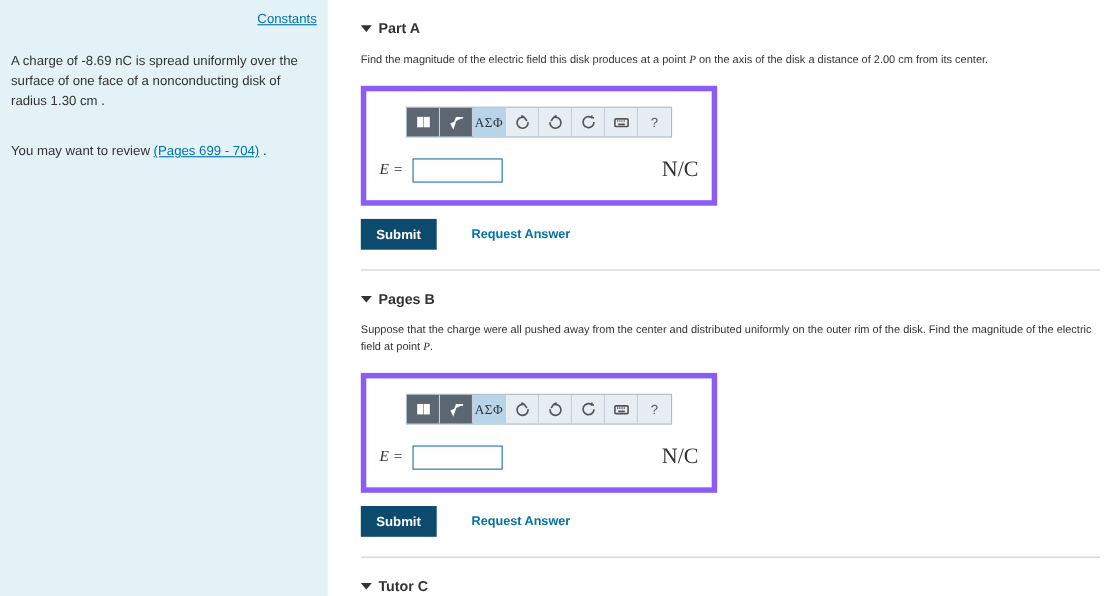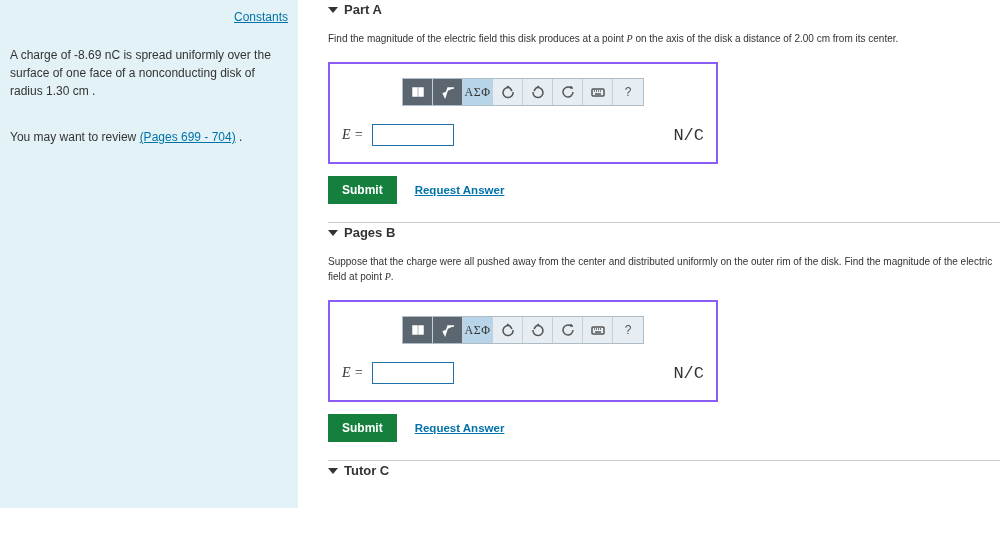--- a/index.html
+++ b/index.html
@@ -6,36 +6,36 @@
   body { font-family: Arial, Helvetica, sans-serif; font-size: 12px; color: #333; background: #fff; width: 1008px; }
   .layout { display: flex; }
   .sidebar { width: 298px; background: #e3f2f6; padding: 8px 10px 10px 10px; font-size: 12px; line-height: 1.5; }
   .sidebar .constants { text-align: right; margin-bottom: 20px; }
   .sidebar a { color: #0072aa; text-decoration: underline; }
   .main { flex: 1; padding: 0 8px 20px 30px; }
   .part-header { display: flex; align-items: center; gap: 6px; font-weight: bold; font-size: 13px; padding: 2px 0 10px 0; cursor: pointer; }
   .caret { width:0; height:0; border-left:5px solid transparent; border-right:5px solid transparent; border-top:6px solid #333; }
   .prompt { font-size: 10px; margin: 4px 0 16px 0; line-height: 1.5; }
   .prompt .ital { font-style: italic; font-family: 'Times New Roman', serif; }
-  .answer-box { border: 2px solid #8b5cf6; width: 390px; padding: 14px 12px 16px 12px; margin-bottom: 12px; }
+  .answer-box { border: 5px solid #8b5cf6; width: 324px; padding: 14px 12px 16px 12px; margin-bottom: 12px; }
   .toolbar { display: flex; gap: 0; background: #e6edf3; border: 1px solid #aebcc8; width: fit-content; margin: 0 auto 18px auto; }
   .tool { display:flex; align-items:center; justify-content:center; width: 30px; height: 26px; border-right: 1px solid #c7d0d9; font-size: 12px; color: #555; }
   .tool:last-child { border-right: none; }
   .tool.dark { background: #5b6670; }
   .tool.blue { background: #b8d4e8; }
   .greek { font-family: 'Times New Roman', serif; font-size: 12px; color: #333; letter-spacing: 0.5px; }
   .answer-row { display:flex; align-items:center; gap: 8px; }
   .answer-row .eq { font-family: 'Times New Roman', serif; font-style: italic; font-size: 14px; }
   .answer-row input { width: 82px; height: 22px; border: 1px solid #1f6fa8; padding: 2px 4px; font-size: 13px; }
   .answer-row .spacer { flex: 1; }
-  .answer-row .unit { font-family: Liberation Mono, monospace; font-size: 17px; }
+  .answer-row .unit { font-family: Liberation Serif, serif; font-size: 20px; }
   .actions { display: flex; align-items: center; gap: 18px; margin-top: 2px; }
-  .submit-btn { background: #15803d; color: #fff; border: none; padding: 7px 14px; font-size: 12px; font-weight: bold; cursor: pointer; }
-  .req-link { color: #0072aa; font-size: 11.5px; font-weight: bold; text-decoration: underline; cursor: pointer; }
-  .part-block { border-top: 1px solid #ccc; padding-top: 0; margin-top: 18px; }
+  .submit-btn { background: #0c4a6e; color: #fff; border: none; padding: 7px 14px; font-size: 12px; font-weight: bold; cursor: pointer; }
+  .req-link { color: #0072aa; font-size: 11.5px; font-weight: bold; cursor: pointer; margin-left: 14px; }
+  .part-block { border-top: 1px solid #ccc; padding-top: 16px; margin-top: 18px; }
   .part-block:first-child { border-top: none; margin-top: 0; }
   svg.ico { width:14px; height:14px; }
   svg.ico path, svg.ico rect { stroke:#555; stroke-width:1.5; fill:none; }
   .tool.dark svg.ico path, .tool.dark svg.ico rect { stroke:#fff; fill:#fff; }
 </style>
 </head>
 <body>
 
 <div class="layout">
   <div class="sidebar">

